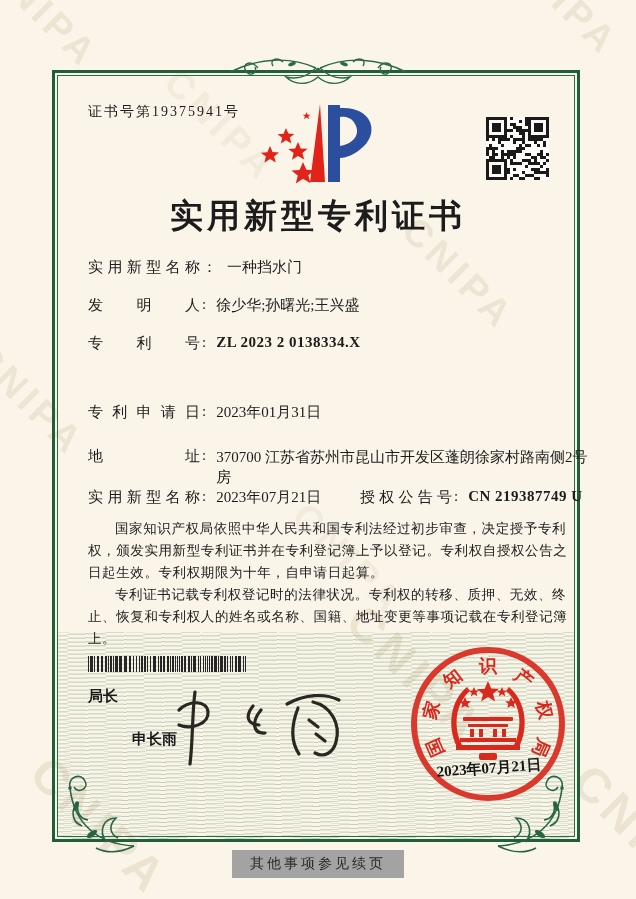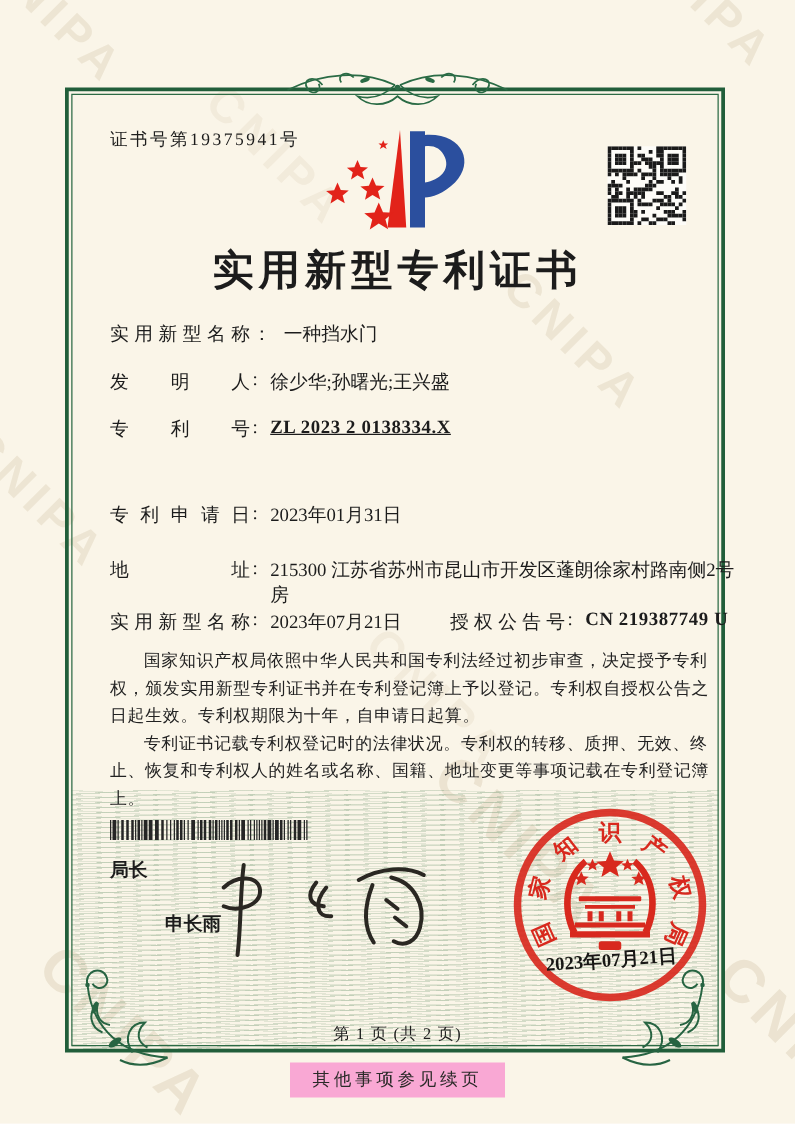--- a/index.html
+++ b/index.html
@@ -53,21 +53,21 @@
   .seal-char{position:absolute;left:50%;top:50%;font-size:18px;font-weight:700;
              color:#d8291e;transform-origin:center;}
   .seal-emblem{position:absolute;left:34px;top:26px;}
   .seal-date{position:absolute;left:16px;top:112px;width:124px;text-align:center;
              font-size:15px;font-weight:700;color:#181715;transform:rotate(-4deg);
              letter-spacing:0px;white-space:nowrap;}
   
   .page-indicator{position:absolute;left:0;top:818px;width:100%;text-align:center;
                   font-size:13px;letter-spacing:1px;}
   .footer-note{position:absolute;left:50%;top:850px;transform:translateX(-50%);
-               background:#f9a8d4;padding:5px 18px;font-size:14px;letter-spacing:3px;
+               background:#a3a3a3;padding:5px 18px;font-size:14px;letter-spacing:3px;
                color:#2a2a28;}
   svg{display:block;}
 </style>
 </head>
 <body>
 
 <div class="page">
 
   <span class="wm" style="left:-28px;top:-10px;">CNIPA</span>
   <span class="wm" style="left:492px;top:-22px;">CNIPA</span>
@@ -383,28 +383,28 @@
   </div>
 
   <div class="title">实用新型专利证书</div>
 
   <div class="field-row" style="top:258px;">
     <span class="f-label">实用新型名称</span><span class="f-colon">：</span><span class="f-value">一种挡水门</span>
   </div>
   <div class="field-row" style="top:296px;">
     <span class="f-label">发明人</span><span class="f-colon">:</span><span class="f-value">徐少华;孙曙光;王兴盛</span>
   </div>
-  <div class="field-row" style="top:334px;text-decoration:underline;">
+  <div class="field-row" style="top:334px;">
     <span class="f-label">专利号</span><span class="f-colon">:</span><span class="f-value num">ZL 2023 2 0138334.X</span>
   </div>
   <div class="field-row" style="top:372px;margin-top:31px;">
     <span class="f-label">专利申请日</span><span class="f-colon">:</span><span class="f-value">2023年01月31日</span>
   </div>
   <div class="field-row" style="top:447px;">
-    <span class="f-label">地址</span><span class="f-colon">:</span><span class="f-value f-wrap">215300 江苏省苏州市昆山市开发区蓬朗徐家村路南侧2号房</span>
+    <span class="f-label">地址</span><span class="f-colon">:</span><span class="f-value f-wrap">370700 江苏省苏州市昆山市开发区蓬朗徐家村路南侧2号房</span>
   </div>
   <div class="field-row" style="top:488px;">
     <span class="f-label">实用新型名称</span><span class="f-colon">:</span><span class="f-value">2023年07月21日</span>
     <span class="grant-group2">
       <span class="f-label">授权公告号</span><span class="f-colon">:</span><span class="f-value num">CN 219387749 U</span>
     </span>
   </div>
 
   <div class="legal">
     <p>国家知识产权局依照中华人民共和国专利法经过初步审查，决定授予专利权，颁发实用新型专利证书并在专利登记簿上予以登记。专利权自授权公告之日起生效。专利权期限为十年，自申请日起算。</p>
@@ -514,17 +514,16 @@
         <rect x="15" y="65" width="56" height="4"></rect>
         <rect x="11" y="72" width="64" height="5"></rect>
         <path d="M12,74 C2,54 5,28 22,14 L25,18 C10,31 8,54 17,72 Z"></path>
         <path d="M74,74 C84,54 81,28 64,14 L61,18 C76,31 78,54 69,72 Z"></path>
         <rect x="34" y="80" width="18" height="7" rx="2"></rect>
       </svg>
     </div>
     <div class="seal-date">2023年07月21日</div>
   </div>
 
-  <div class="page-indicator">第 1 页 (共 2 页)</div>
 
   <div class="footer-note">其他事项参见续页</div>
 
 </div>
 
 </body></html>

